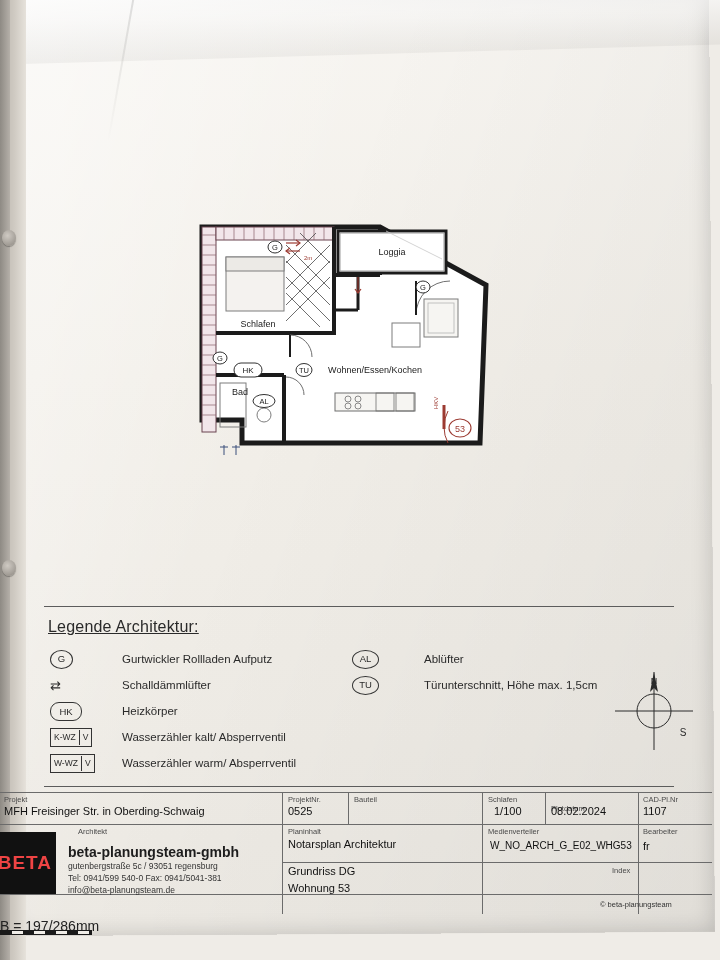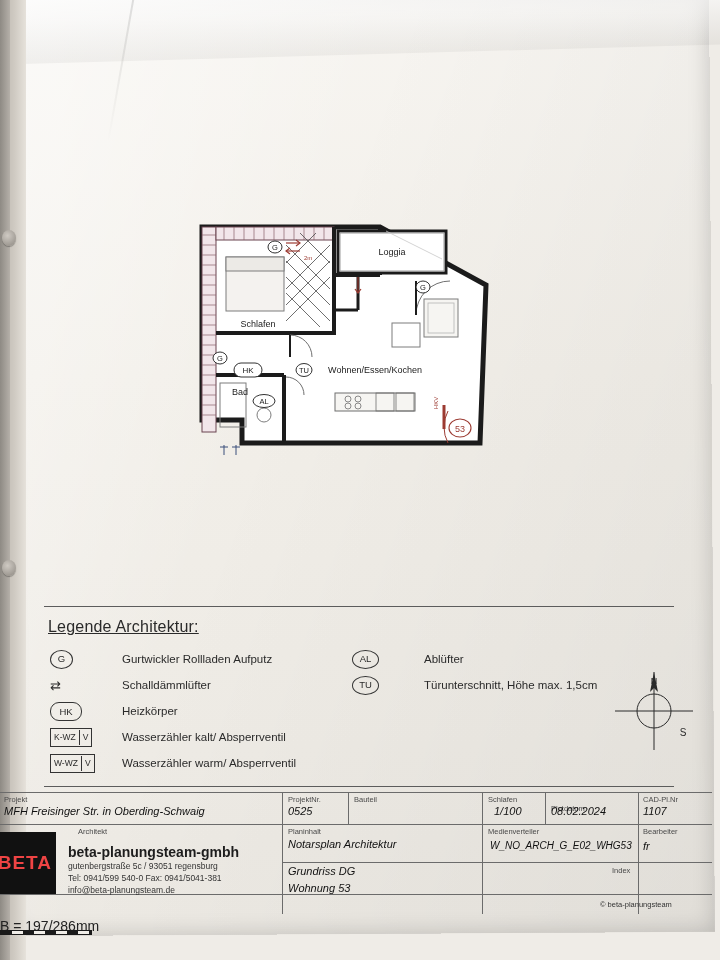--- a/index.html
+++ b/index.html
@@ -104,21 +104,21 @@
 
   
   .titleblock{
     position:absolute;left:0px;top:792px;width:712px;height:122px;
     font-size:9px;color:#1d1d1d;
   }
   .tb-line{position:absolute;background:#6b6b6b;}
   .tb-h{height:1px;left:0;width:712px}
   .tb-v{width:1px;top:0;height:122px}
   .cellhead{position:absolute;font-size:7.5px;color:#4a4a4a;}
-  .cellval{position:absolute;font-size:11px;color:#111;font-style:italic;}
+  .cellval{position:absolute;font-size:11px;color:#111;}
   .logo{
     position:absolute;left:0;top:40px;width:56px;height:62px;background:#111;
     color:#ef4444;display:flex;align-items:center;justify-content:flex-end;
     font-size:19px;font-weight:bold;letter-spacing:1px;padding-right:4px;
     box-sizing:border-box;
   }
   .arch-name{position:absolute;left:68px;top:52px;font-size:14px;font-weight:bold;}
   .arch-sub{position:absolute;left:68px;font-size:8.5px;color:#333;}
   .footer-note{position:absolute;left:600px;top:108px;font-size:7.5px;color:#333;}
   .bottom-scale{position:absolute;left:0px;top:918px;font-size:14px;color:#222;}

